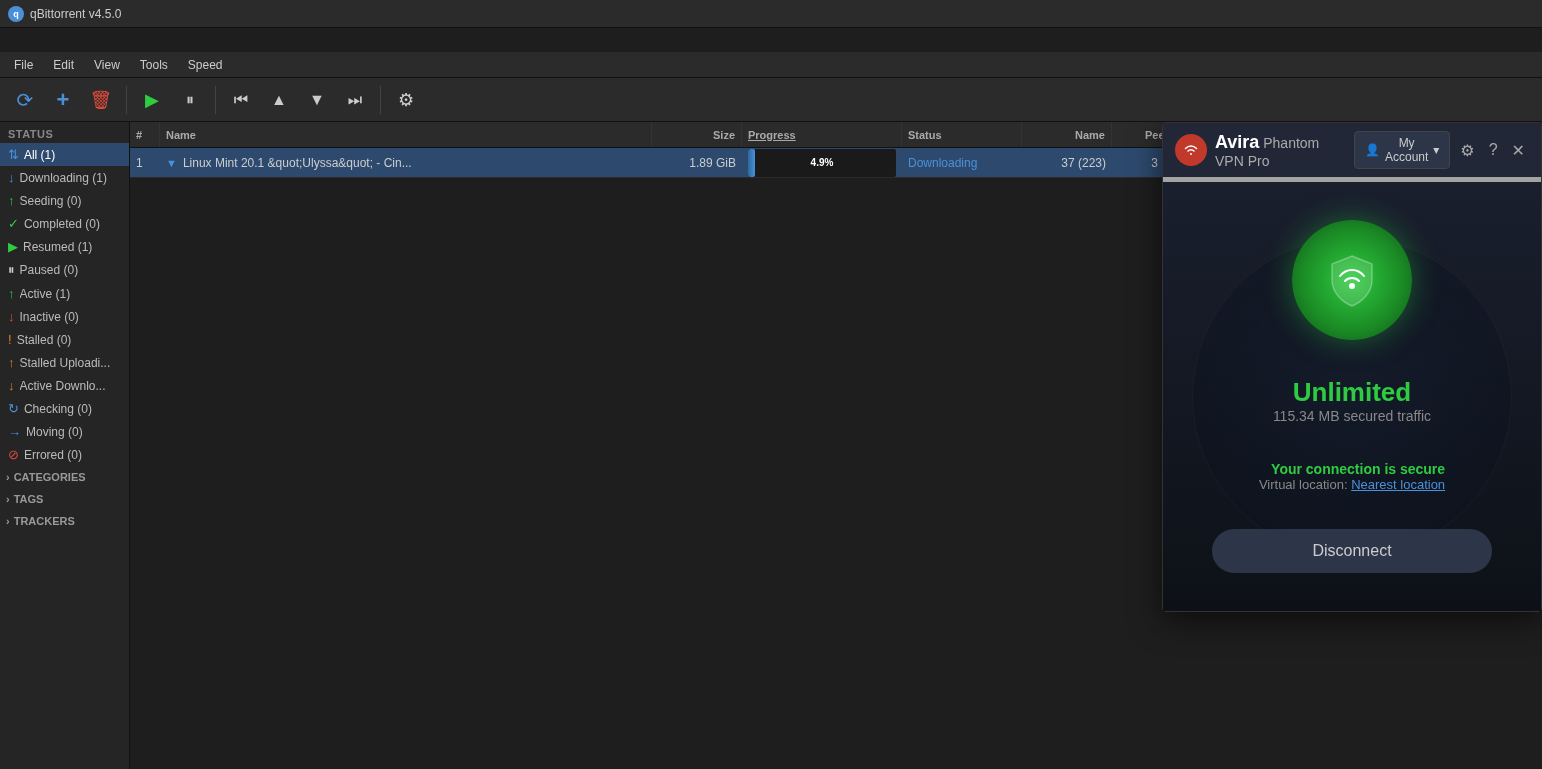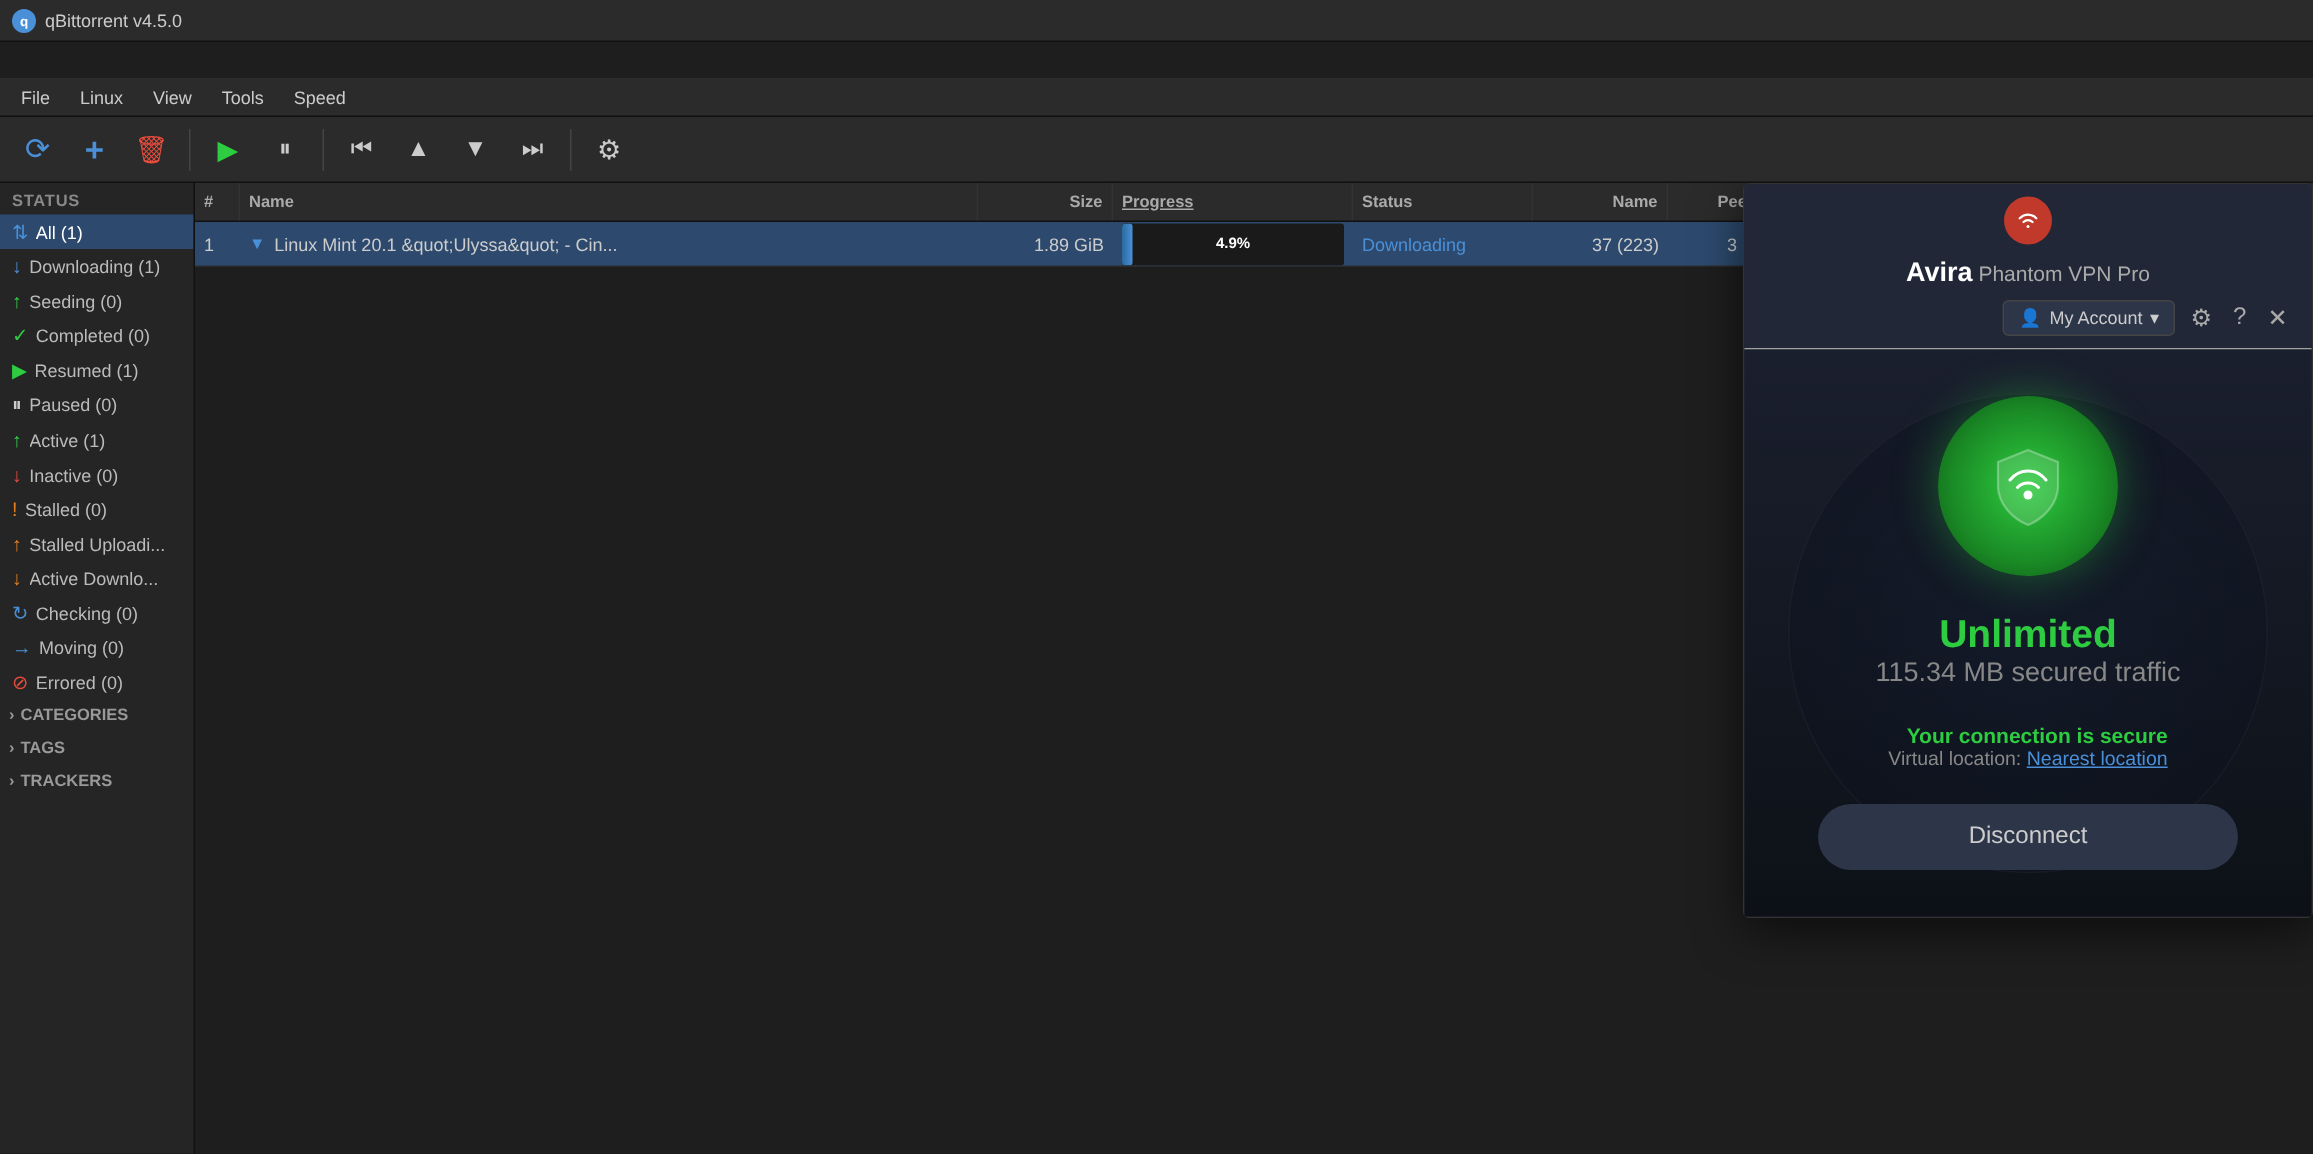--- a/index.html
+++ b/index.html
@@ -219,23 +219,22 @@
       flex-direction: column;
       box-shadow: 0 8px 32px rgba(0,0,0,0.6);
       z-index: 100;
     }
 
     .vpn-header {
       display: flex;
       align-items: center;
       padding: 8px 12px;
       background: #212736;
-      border-bottom: 1px solid #a3a3a3;
+      border-bottom: 5px solid #a3a3a3;
       gap: 8px;
-      flex-direction: column;
     }
     .vpn-logo-icon {
       width: 32px; height: 32px;
       background: #c0392b;
       border-radius: 50%;
       display: flex; align-items: center; justify-content: center;
       color: white;
       font-size: 16px;
       font-weight: bold;
       flex-shrink: 0;
@@ -313,21 +312,21 @@
       z-index: 2;
     }
 
     .vpn-unlimited-text {
       font-size: 26px;
       font-weight: bold;
       color: #2ecc40;
       z-index: 2;
     }
     .vpn-traffic-text {
-      font-size: 18px;
+      font-size: 14px;
       color: #888;
       z-index: 2;
     }
     .vpn-secure-text {
       font-size: 14px;
       color: #2ecc40;
       font-weight: bold;
       z-index: 2;
     }
     .vpn-location-text {
@@ -361,21 +360,21 @@
 </head>
 <body>
 
 <div class="title-bar">
   <div class="title-bar-icon">q</div>
   <span class="title-bar-text">qBittorrent v4.5.0</span>
 </div>
 
 <div class="menu-bar">
   <span class="menu-item">File</span>
-  <span class="menu-item">Linux</span>
+  <span class="menu-item">Edit</span>
   <span class="menu-item">View</span>
   <span class="menu-item">Tools</span>
   <span class="menu-item">Speed</span>
 </div>
 
 <div class="toolbar">
   <button class="tb-btn" title="Resume All" style="color:#4a90d9; font-size:20px;">⟳</button>
   <button class="tb-btn" title="Add Torrent" style="color:#4a90d9; font-size:22px; font-weight:bold;">+</button>
   <button class="tb-btn" title="Delete" style="color:#e74c3c; font-size:18px;">🗑</button>
   <div class="tb-sep"></div>

